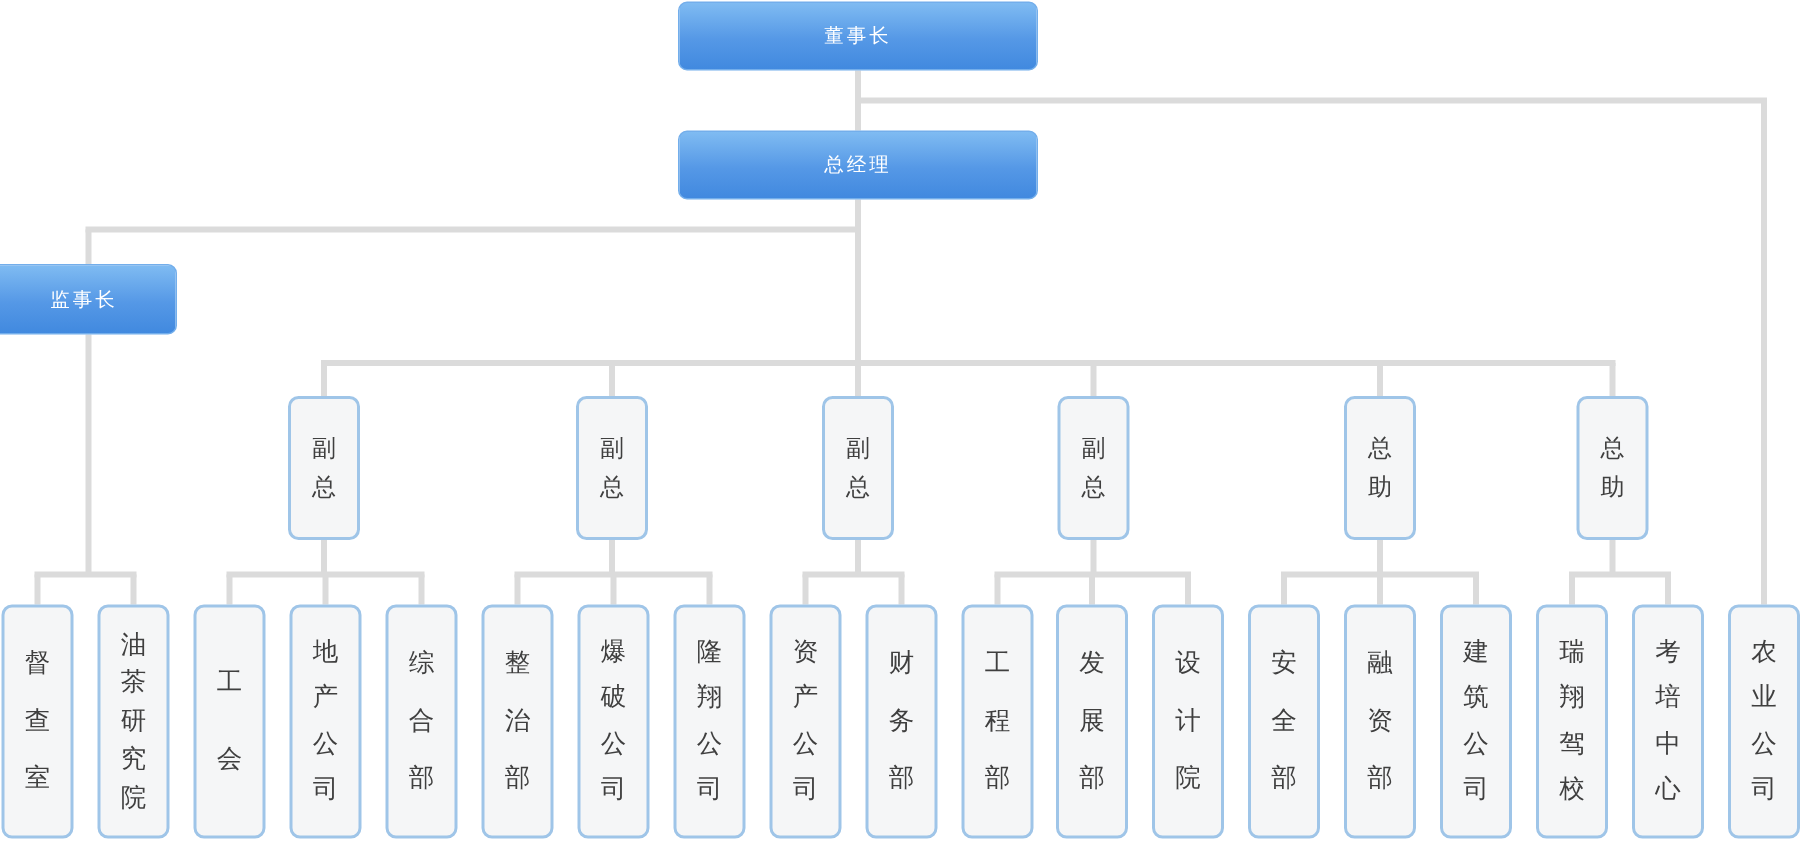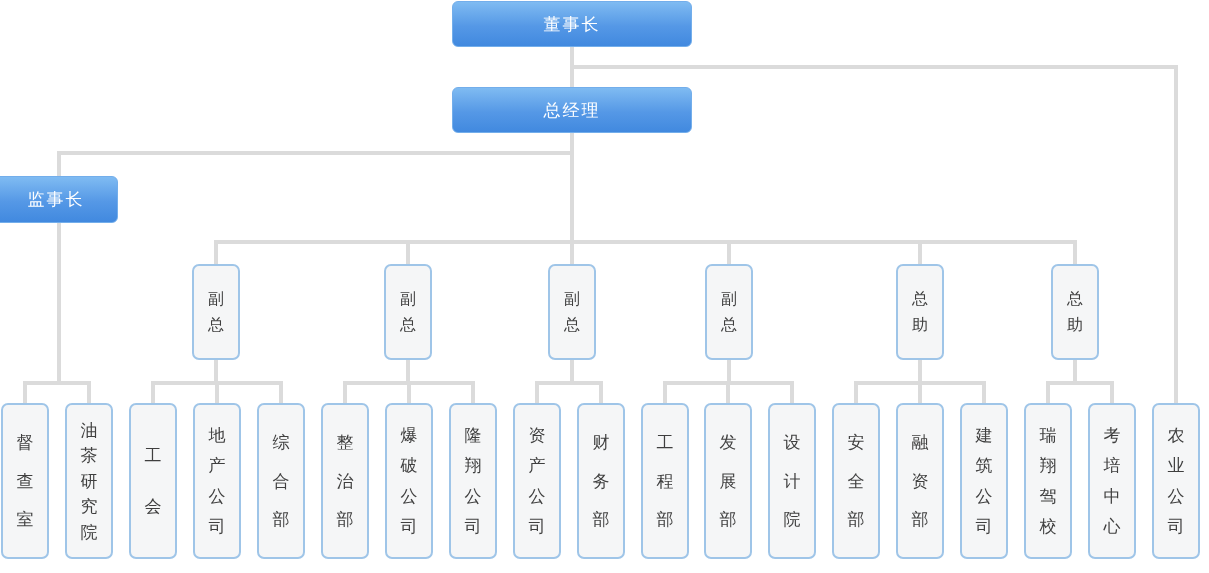--- a/index.html
+++ b/index.html
@@ -14,21 +14,21 @@
   .line{position:absolute;background:#DBDBDB;}
   .vline{width:4px;}
   .hline{height:4px;}
   
   .bluebox{
     position:absolute;
     background:linear-gradient(180deg,#7FBBF2 0%,#5598E6 55%,#4189DF 100%);
     border:1px solid #73AEEB;
     border-radius:6px;
     display:flex;align-items:center;justify-content:center;
-    color:#fff;font-size:17px;letter-spacing:2px;
+    color:#fff;font-size:13px;letter-spacing:2px;
     box-sizing:border-box;
     text-align:right;
   }
   .bluebox::before{
     content:"";position:absolute;z-index:-1;
     left:9px;top:9px;width:100%;height:100%;
     background:#1E3F73;border-radius:2px;
   }
   
   .wnode{

